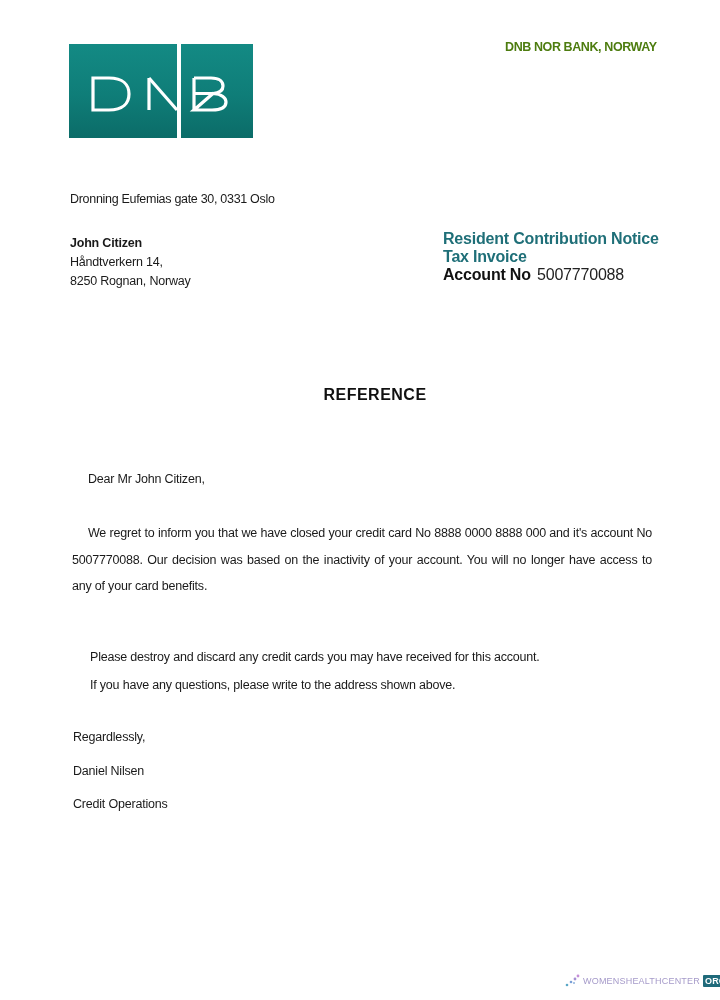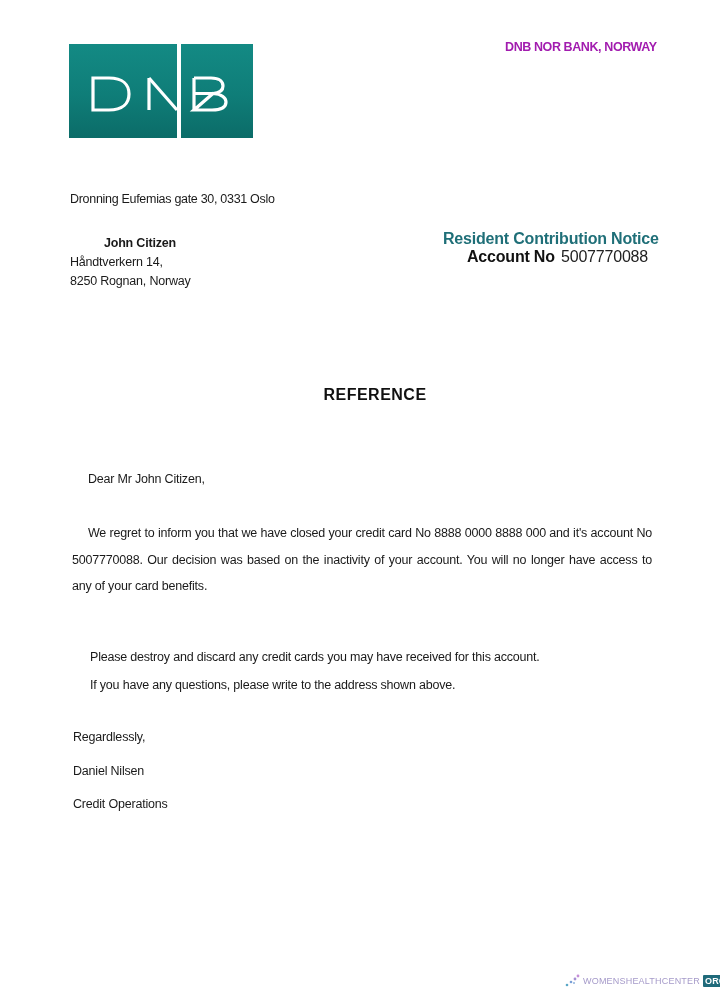--- a/index.html
+++ b/index.html
@@ -33,53 +33,52 @@
     .logo .letters {
       position: absolute;
       left: 0; top: 0; width: 100%; height: 100%;
     }
 
     .bank-header {
       left: 505px; top: 40px;
       font-size: 12.5px;
       font-weight: bold;
       letter-spacing: -0.4px;
-      color: #a21caf;
+      color: #4d7c0f;
     }
 
     .sender-address {
       left: 70px; top: 192px;
       font-size: 12.5px;
       letter-spacing: -0.3px;
     }
 
     .recipient {
       left: 70px; top: 234px;
       font-size: 12.5px;
       line-height: 19px;
       letter-spacing: -0.2px;
     }
-    .recipient .name { font-weight: bold; margin-left: 34px; }
+    .recipient .name { font-weight: bold; }
 
     .notice {
       left: 443px; top: 230px;
       font-size: 16px;
       line-height: 18px;
       letter-spacing: -0.2px;
     }
     .notice .teal {
       color: #1f6f78;
       font-weight: bold;
     }
     .notice .row { display: flex; }
     .notice .key {
       width: 94px;
       font-weight: bold;
       color: #111;
-      margin-left: 24px;
     }
     .notice .val { color: #222; }
 
     .title {
       left: 0; top: 386px;
       width: 750px;
       text-align: center;
       font-size: 16px;
       font-weight: bold;
       letter-spacing: 0.5px;
@@ -147,20 +146,21 @@
 <div class="abs sender-address">Dronning Eufemias gate 30, 0331 Oslo</div>
 
 <div class="abs recipient">
   <div class="name">John Citizen</div>
   <div>Håndtverkern 14,</div>
   <div>8250 Rognan, Norway</div>
 </div>
 
 <div class="abs notice">
   <div class="teal">Resident Contribution Notice</div>
+  <div class="teal">Tax Invoice</div>
   <div class="row">
     <span class="key">Account No</span>
     <span class="val">5007770088</span>
   </div>
 </div>
 
 <div class="abs title">REFERENCE</div>
 
 <div class="abs body-text greeting">Dear Mr John Citizen,</div>
 

